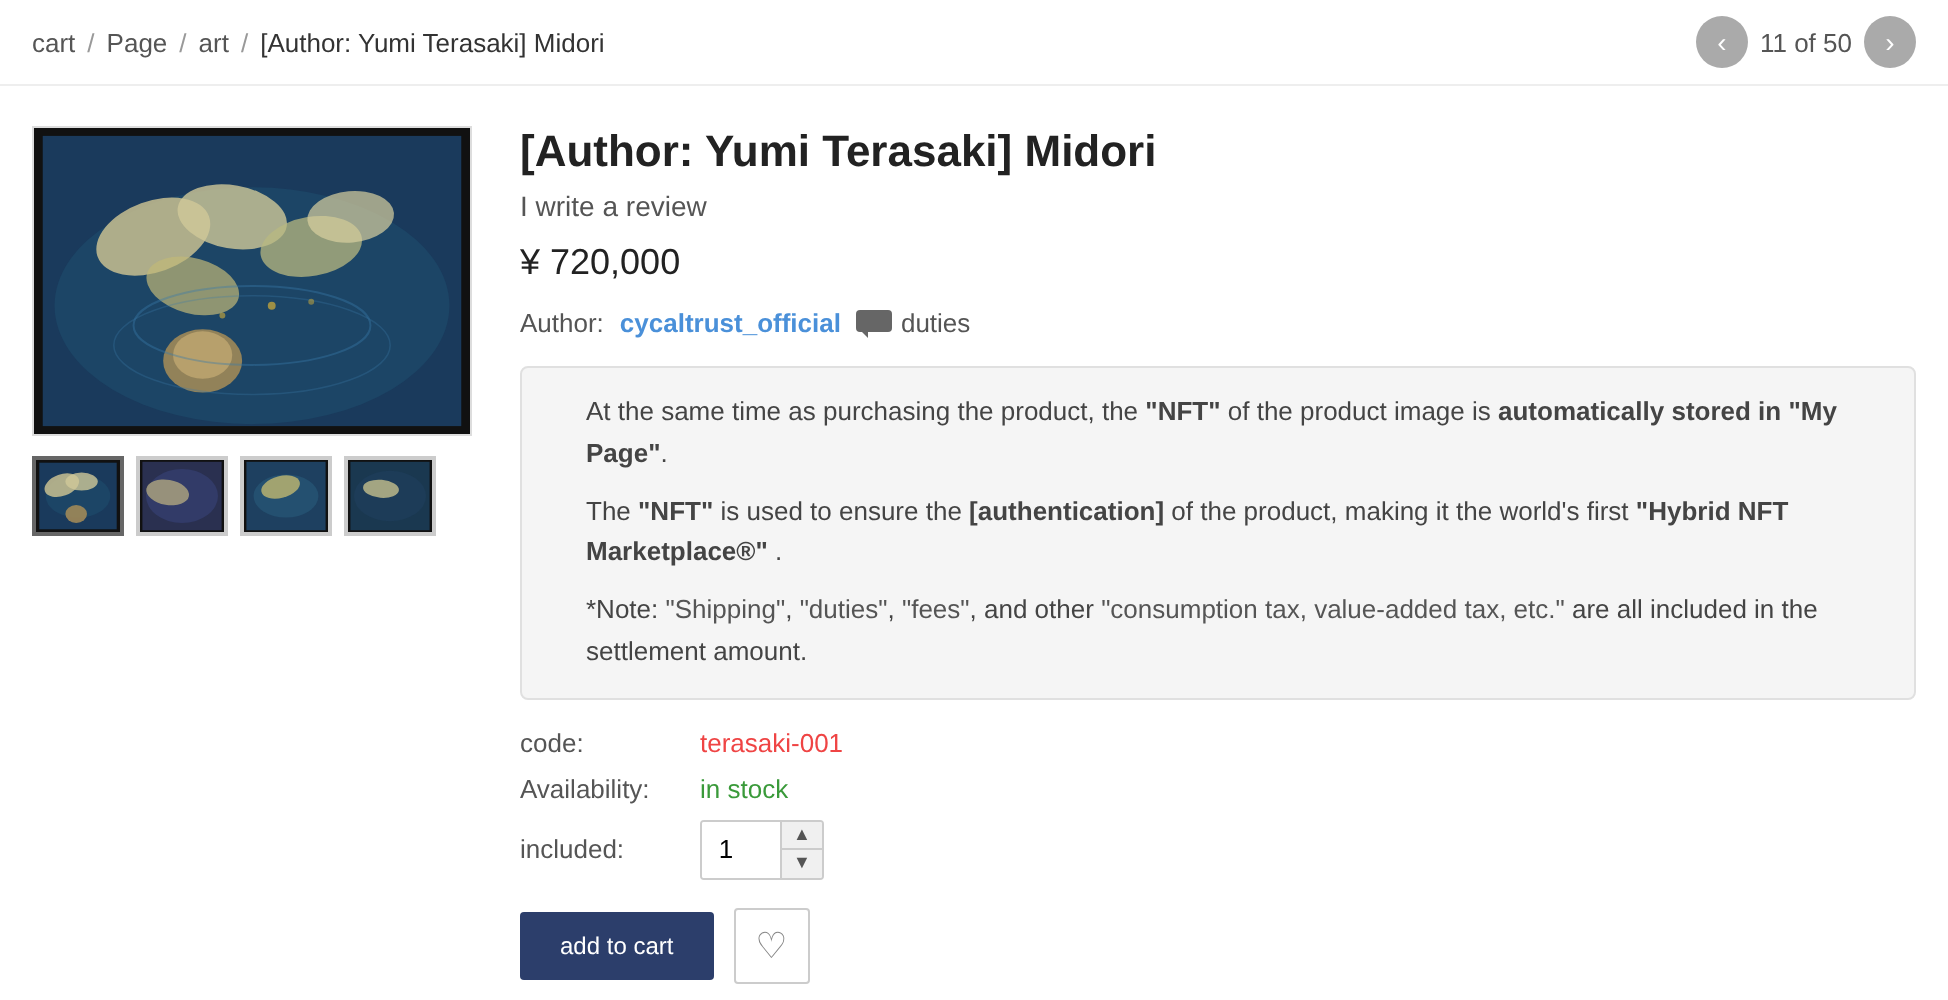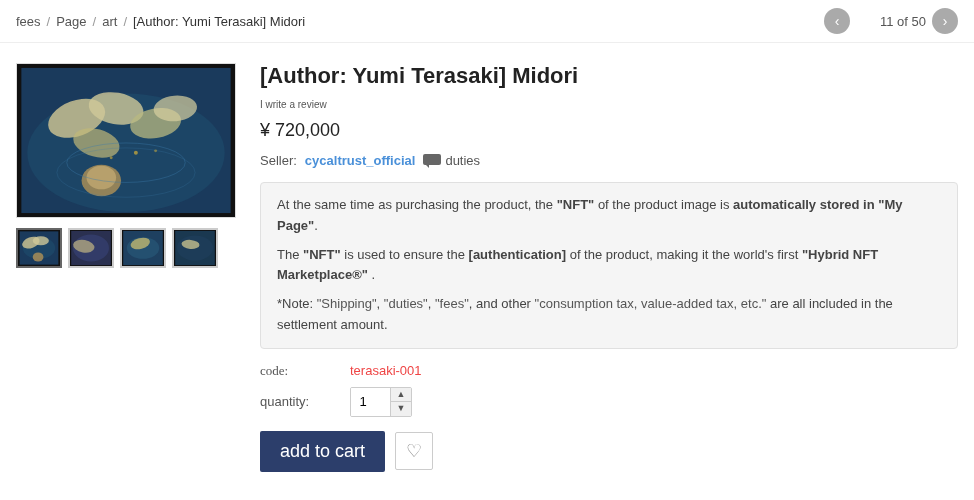--- a/index.html
+++ b/index.html
@@ -49,21 +49,20 @@
       color: #fff;
       font-size: 14px;
       cursor: pointer;
       display: flex;
       align-items: center;
       justify-content: center;
     }
     .pagination-text {
       font-size: 13px;
       color: #555;
-      margin-left: 24px;
     }
 
     
     .main {
       display: flex;
       padding: 20px 16px;
       gap: 24px;
     }
 
     
@@ -110,21 +109,21 @@
     .product-info {
       flex: 1;
     }
     .product-title {
       font-size: 22px;
       font-weight: 600;
       color: #222;
       margin-bottom: 6px;
     }
     .review-link {
-      font-size: 10px;
+      font-size: 14px;
       color: #555;
       text-decoration: none;
       display: inline-block;
       margin-bottom: 10px;
     }
     .product-price {
       font-size: 18px;
       font-weight: 500;
       color: #222;
       margin-bottom: 12px;
@@ -154,21 +153,21 @@
       background: none;
       border: none;
       padding: 0;
     }
 
     
     .nft-box {
       background: #f5f5f5;
       border: 1px solid #e0e0e0;
       border-radius: 4px;
-      padding: 12px 16px;
+      padding: 12px 32px;
       margin-bottom: 14px;
       font-size: 13px;
       line-height: 1.6;
       color: #444;
     }
     .nft-box p {
       margin-bottom: 8px;
     }
     .nft-box p:last-child { margin-bottom: 0; }
     .bold { font-weight: bold; }
@@ -177,21 +176,20 @@
     
     .detail-row {
       display: flex;
       align-items: center;
       margin-bottom: 8px;
       font-size: 13px;
     }
     .detail-label {
       width: 90px;
       color: #555;
-      font-family: Liberation Serif, serif;
     }
     .detail-value {
       color: #ef4444;
     }
     .detail-value.green {
       color: #3a9a3a;
     }
 
     
     .quantity-row {
@@ -246,21 +244,21 @@
     .action-row {
       display: flex;
       align-items: center;
       gap: 10px;
     }
     .add-to-cart-btn {
       background: #2c3e6b;
       color: #fff;
       border: none;
       padding: 10px 20px;
-      font-size: 18px;
+      font-size: 12px;
       font-weight: 500;
       cursor: pointer;
       border-radius: 2px;
     }
     .wishlist-btn {
       width: 38px;
       height: 38px;
       border: 1px solid #ccc;
       background: #fff;
       border-radius: 2px;
@@ -270,21 +268,21 @@
       justify-content: center;
       color: #888;
       font-size: 18px;
     }
   </style>
 </head>
 <body>
 
 <div class="header">
   <nav class="breadcrumb">
-    <a href="#">fees</a>
+    <a href="#">cart</a>
     <span class="separator">/</span>
     <a href="#">Page</a>
     <span class="separator">/</span>
     <a href="#">art</a>
     <span class="separator">/</span>
     <span class="current">[Author: Yumi Terasaki] Midori</span>
   </nav>
   <div class="pagination-nav">
     <button class="nav-btn">‹</button>
     <span class="pagination-text">11 of 50</span>
@@ -358,21 +356,21 @@
     </div>
   </div>
 
   <div class="product-info">
     <h1 class="product-title">[Author: Yumi Terasaki] Midori</h1>
     <a href="#" class="review-link">I write a review</a>
     <div class="product-price">¥ 720,000</div>
 
     
     <div class="seller-row">
-      <span>Seller:</span>
+      <span>Author:</span>
       <a href="#" class="seller-link">cycaltrust_official</a>
       <button class="inquiry-btn">
         <svg width="18" height="14" viewBox="0 0 18 14">
           <rect x="0" y="0" width="18" height="11" rx="2" fill="#666"></rect>
           <polygon points="3,11 6,14 6,11" fill="#666"></polygon>
         </svg>
         <span>duties</span>
       </button>
     </div>
 
@@ -389,24 +387,28 @@
       </p>
     </div>
 
     
     <div class="detail-row">
       <span class="detail-label">code:</span>
       <span class="detail-value">terasaki-001</span>
     </div>
 
     
+    <div class="detail-row">
+      <span class="detail-label">Availability:</span>
+      <span class="detail-value green">in stock</span>
+    </div>
 
     
     <div class="quantity-row">
-      <span class="quantity-label">quantity:</span>
+      <span class="quantity-label">included:</span>
       <div class="quantity-control">
         <input type="number" class="quantity-input" value="1" min="1" style="">
         <div class="quantity-arrows">
           <button class="qty-arrow">▲</button>
           <button class="qty-arrow">▼</button>
         </div>
       </div>
     </div>
 
     

